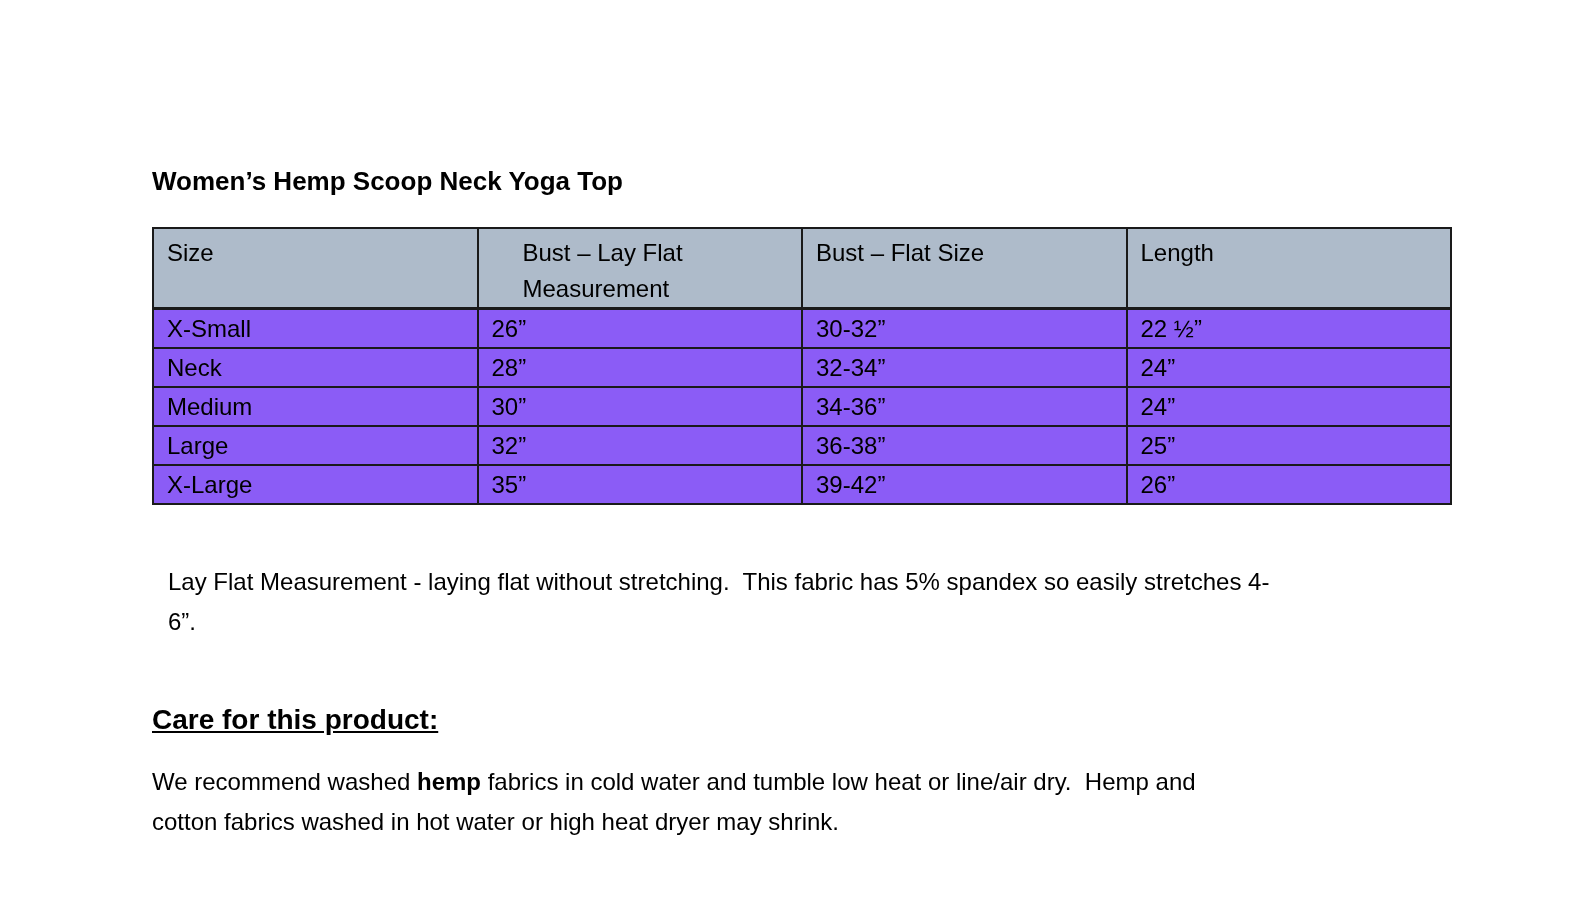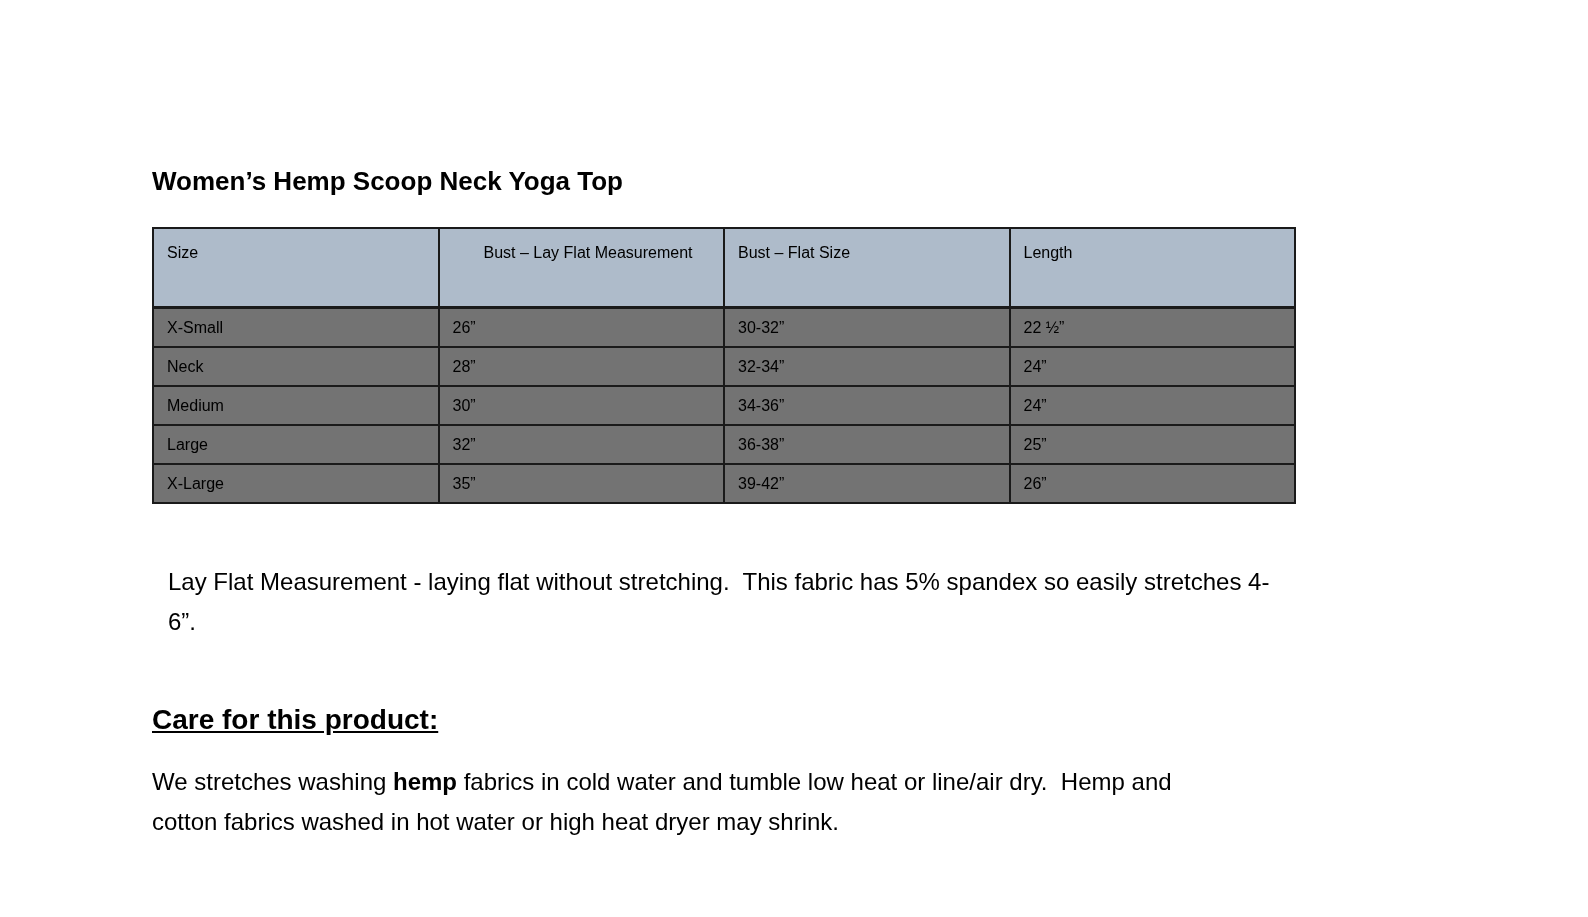--- a/index.html
+++ b/index.html
@@ -30,24 +30,24 @@
     font-size: 26px;
     font-weight: 700;
     color: #000000;
     white-space: nowrap;
     text-align: right;
   }
   table.size-chart {
     position: absolute;
     left: 0;
     top: 227px;
-    width: 1144px;
+    width: 1300px;
     border-collapse: collapse;
     table-layout: fixed;
-    font-size: 16px;
+    font-size: 24px;
     color: #000000;
   }
   table.size-chart th,
   table.size-chart td {
     border: 2px solid #1a1a1a;
     padding: 0 13px;
     text-align: left;
     font-weight: 400;
     overflow: hidden;
   }
@@ -55,21 +55,21 @@
     height: 71px;
     vertical-align: top;
     padding-top: 6px;
     line-height: 36px;
     border-bottom-width: 3px;
   }
   table.size-chart td {
     height: 37px;
     vertical-align: middle;
     line-height: 37px;
-    background: #737373;
+    background: #8b5cf6;
   }
   .note-paragraph {
     position: absolute;
     left: 0;
     top: 546px;
     margin: 16px;
     width: 1320px;
     font-size: 24px;
     line-height: 40px;
     white-space: pre-wrap;
@@ -148,17 +148,17 @@
           <td>26”</td>
         </tr>
       </tbody>
     </table>
 
     <p class="note-paragraph">Lay Flat Measurement - laying flat without stretching.  This fabric has 5% spandex so easily stretches 4-
 6”.</p>
 
     <h2 class="care-heading">Care for this product:</h2>
 
-    <p class="care-paragraph"><span>We stretches washing </span><strong>hemp</strong><span> fabrics in cold water and tumble low heat or line/air dry.  Hemp and
+    <p class="care-paragraph"><span>We recommend washed </span><strong>hemp</strong><span> fabrics in cold water and tumble low heat or line/air dry.  Hemp and
 cotton fabrics washed in hot water or high heat dryer may shrink.</span></p>
 
   </div>
 </div>
 
 </body></html>

